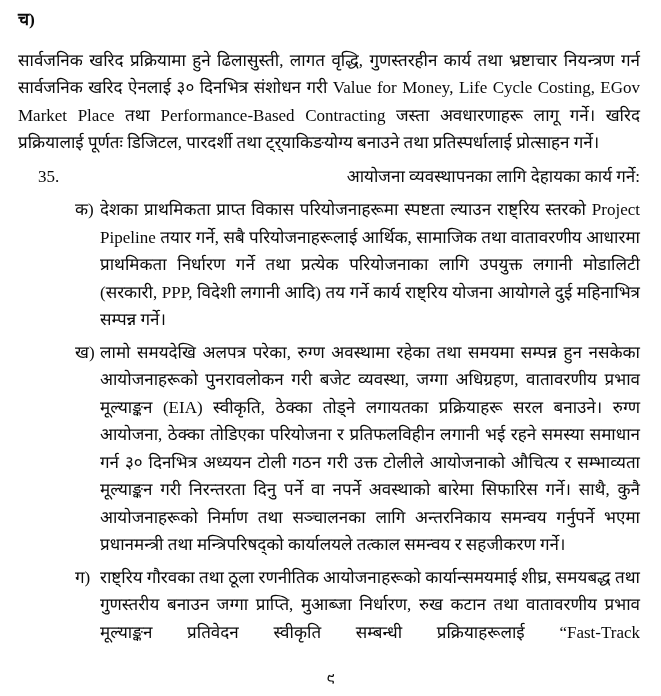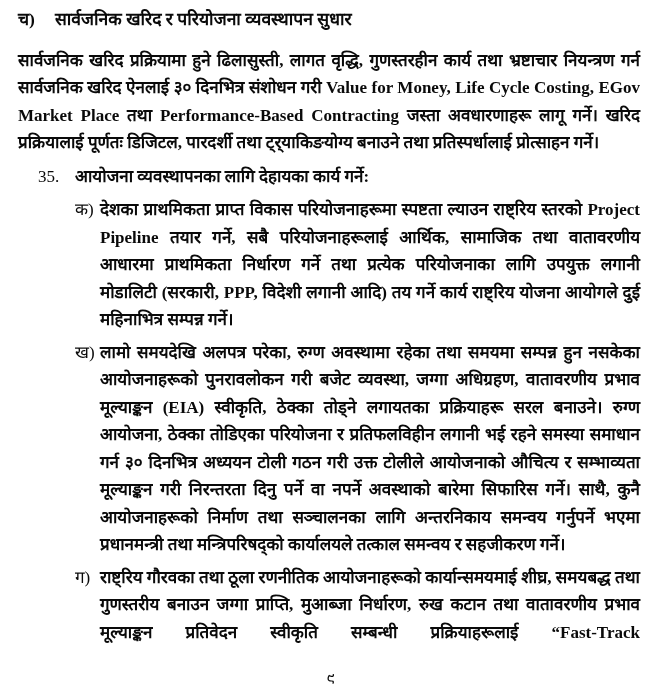--- a/index.html
+++ b/index.html
@@ -43,45 +43,43 @@
     display: flex;
     margin-left: 57px;
     margin-bottom: 5px;
   }
   .smarker {
     flex: 0 0 25px;
   }
   .ptext {
     flex: 1 1 auto;
     text-align: justify;
-    font-weight: bold;
   }
   .ptext.nojustify {
-    text-align: left;
+    text-align: right;
   }
   .ptext.cutoff {
     text-align-last: justify;
   }
   .pagenum {
     position: absolute;
     bottom: 4px;
     left: 0;
     width: 100%;
     text-align: center;
     font-size: 16px;
   }
 </style>
 </head>
 <body>
 
 <div class="page">
 
   <div class="heading">
     <span class="h-marker">च)</span>
-    <span class="h-text">सार्वजनिक खरिद र परियोजना व्यवस्थापन सुधार</span>
   </div>
 
   <div class="para">
     <div class="ptext">सार्वजनिक खरिद प्रक्रियामा हुने ढिलासुस्ती, लागत वृद्धि, गुणस्तरहीन कार्य तथा भ्रष्टाचार नियन्त्रण गर्न सार्वजनिक खरिद ऐनलाई ३० दिनभित्र संशोधन गरी Value for Money, Life Cycle Costing, EGov Market Place तथा Performance-Based Contracting जस्ता अवधारणाहरू लागू गर्ने। खरिद प्रक्रियालाई पूर्णतः डिजिटल, पारदर्शी तथा ट्र्याकिङयोग्य बनाउने तथा प्रतिस्पर्धालाई प्रोत्साहन गर्ने।</div>
   </div>
 
   <div class="para">
     <span class="num">35.</span>
     <div class="ptext nojustify">आयोजना व्यवस्थापनका लागि देहायका कार्य गर्ने:</div>
   </div>

